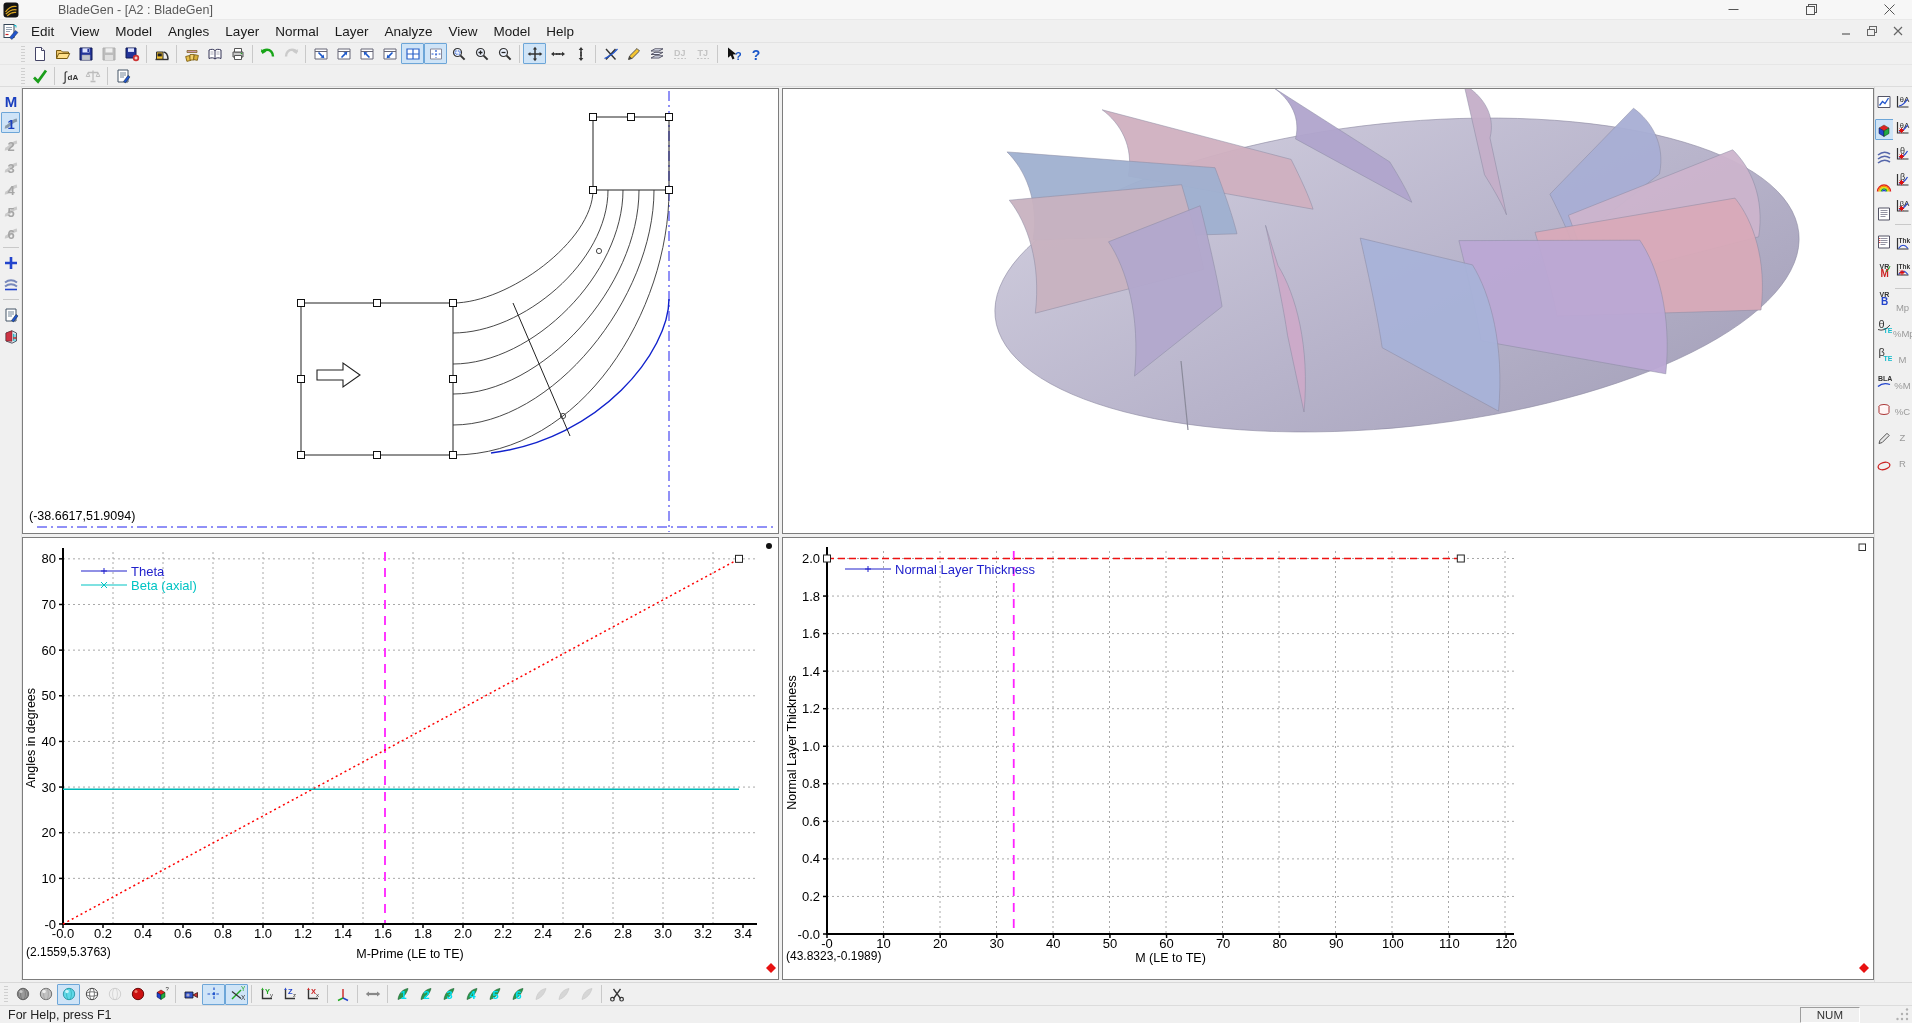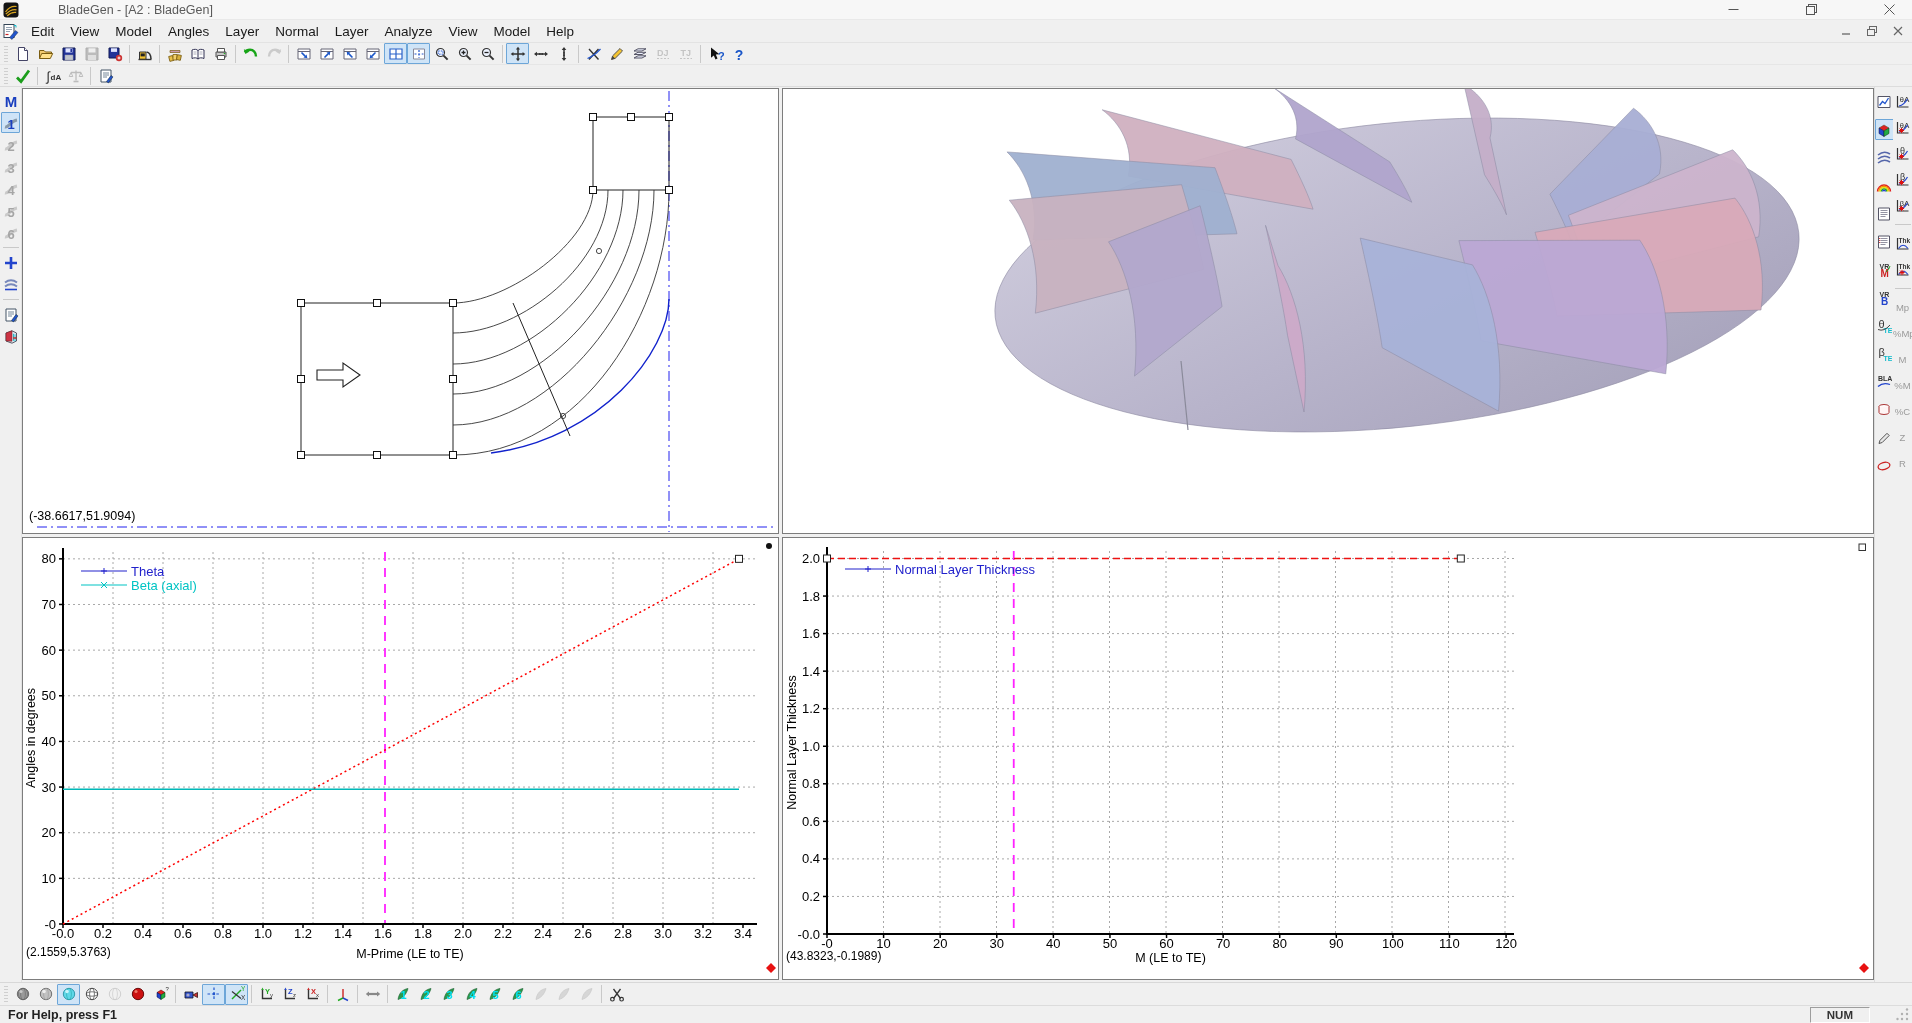--- a/index.html
+++ b/index.html
@@ -14,21 +14,21 @@
   .win-btn{width:45px;height:20px;display:flex;align-items:center;justify-content:center;}
   
   #menubar{position:absolute;left:0;top:20px;width:100%;height:23px;background:#f0f0f0;
            display:flex;align-items:center;box-sizing:border-box;border-bottom:1px solid #e3e3e3;}
   #menubar .doc-icon{width:17px;height:17px;margin:0 4px 0 2px;}
   .menu-item{padding:2px 8px;font-size:13.5px;color:#1a1a1a;}
   #menubar .m-spacer{flex:1;}
   .mdi-btn{width:24px;height:17px;display:flex;align-items:center;justify-content:center;margin-right:2px;}
   
   .toolbar{position:absolute;left:0;width:100%;height:22px;background:#f0f0f0;display:flex;
-           align-items:center;padding-left:3px;box-sizing:border-box;}
+           align-items:center;padding-left:20px;box-sizing:border-box;}
   #toolbar1{top:43px;border-bottom:1px solid #e6e6e6;}
   #toolbar2{top:65px;height:22px;border-bottom:1px solid #dcdcdc;}
   .grip{width:4px;height:16px;margin:0 3px 0 1px;
         background:repeating-linear-gradient(180deg,#cfcfcf 0 1px,#f0f0f0 1px 3px);}
   .tb-btn{width:23px;height:21px;display:flex;align-items:center;justify-content:center;
           border:1px solid transparent;box-sizing:border-box;border-radius:1px;flex:0 0 auto;}
   .tb-btn.sel{background:#cfe4f7;border-color:#6da6d8;}
   .tb-btn.dis{opacity:.42;filter:grayscale(100%);}
   .tb-sep{width:1px;height:18px;background:#c9c9c9;margin:0 3px;flex:0 0 auto;}
   .tb-sep.h{width:16px;height:1px;margin:3px 0;}
@@ -47,25 +47,25 @@
   .pane{position:absolute;background:#ffffff;border:1px solid #7d7d7d;box-sizing:border-box;overflow:hidden;}
   #pane-meridional{left:22px;top:1px;width:757px;height:446px;}
   #pane-3d{left:782px;top:1px;width:1092px;height:446px;}
   #pane-angles{left:22px;top:450px;width:757px;height:443px;}
   #pane-thickness{left:782px;top:450px;width:1092px;height:443px;}
   .pane svg{display:block;}
   
   #toolbar-bottom{position:absolute;left:0;top:982px;width:100%;height:23px;background:#f0f0f0;
         display:flex;align-items:center;padding-left:3px;box-sizing:border-box;border-top:1px solid #d8d8d8;}
   #statusbar{position:absolute;left:0;top:1005px;width:100%;height:18px;background:#f0f0f0;
-        display:flex;align-items:center;font-size:12.5px;color:#222;border-top:1px solid #dcdcdc;box-sizing:border-box;font-weight:bold;}
+        display:flex;align-items:center;font-size:12.5px;color:#222;border-top:1px solid #dcdcdc;box-sizing:border-box;}
   #statusbar .help-text{padding-left:8px;flex:0 0 auto;}
   #statusbar .s-spacer{flex:1;}
   .num-cell{border:1px solid;border-color:#9d9d9d #ffffff #ffffff #9d9d9d;background:#f0f0f0;
-            padding:0 16px;height:14px;line-height:14px;margin-right:26px;font-size:11.5px;color:#333;}
+            padding:0 16px;height:14px;line-height:14px;margin-right:36px;font-size:11.5px;color:#333;}
   .size-grip{width:14px;height:14px;margin-right:2px;}
   text{font-family:"Liberation Sans",sans-serif;}
 </style>
 </head>
 <body>
 
 <div id="app">
 
   <div id="titlebar">
     <svg class="app-icon" viewBox="0 0 16 16">

